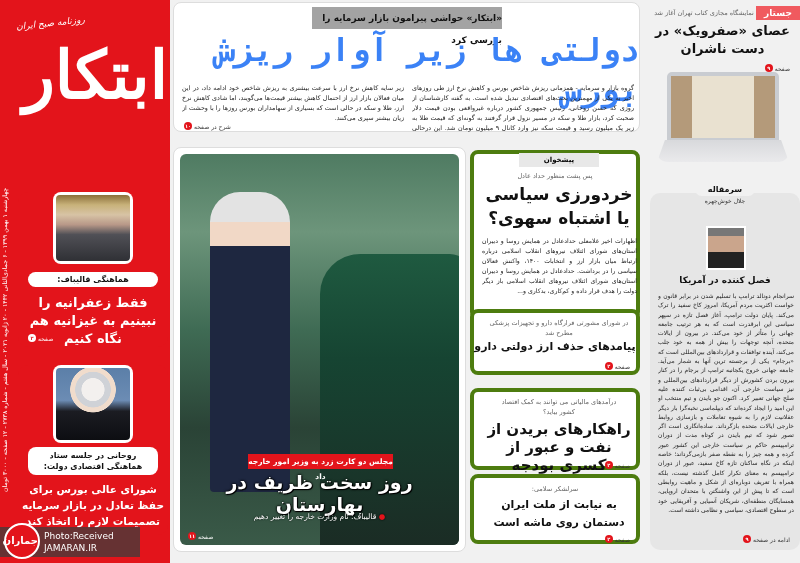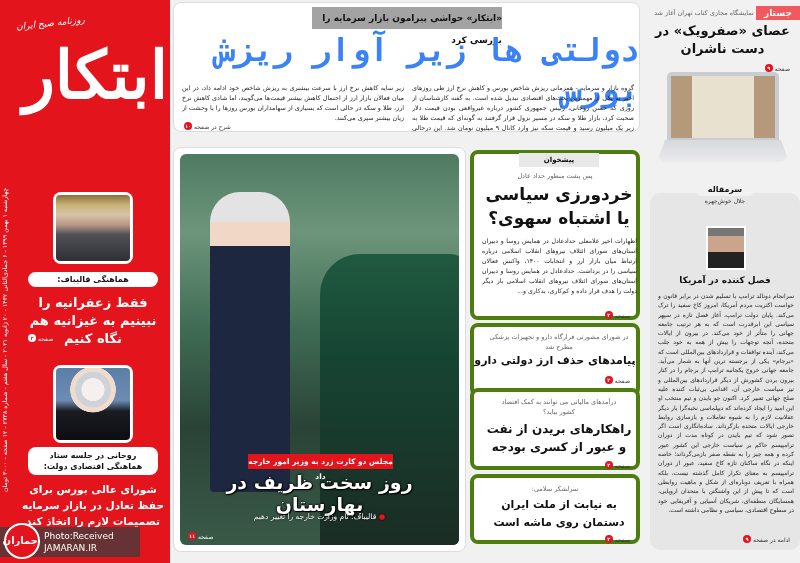--- a/index.html
+++ b/index.html
@@ -121,32 +121,32 @@
     <div class="tag rtl">پیشخوان</div>
     <div class="small-kicker rtl" style="position:absolute;top:17px;width:100%">پس پشت منظور حداد عادل</div>
     <div class="midhead rtl" style="position:absolute;top:28px;left:10px;width:150px;font-size:17px;line-height:24px">خردورزی سیاسی یا اشتباه سهوی؟</div>
     <div class="bodytxt rtl" style="left:8px;top:82px;width:155px;height:72px;overflow:hidden;font-size:6.2px">اظهارات اخیر غلامعلی حدادعادل در همایش روسا و دبیران استان‌های شورای ائتلاف نیروهای انقلاب اسلامی درباره ارتباط میان بازار ارز و انتخابات ۱۴۰۰، واکنش فعالان سیاسی را در برداشت. حدادعادل در همایش روسا و دبیران استان‌های شورای ائتلاف نیروهای انقلاب اسلامی باز دیگر دولت را هدف قرار داده و کم‌کاری، بدکاری و...</div>
     <div class="pageref rtl" style="position:absolute;right:6px;top:157px">
       <span>صفحه</span>
       <span class="dot">۲</span>
     </div>
   </div>
 
-  <div class="midbox" style="top:323px;height:74px">
+  <div class="midbox" style="top:309px;height:66px">
     <div class="small-kicker rtl" style="position:absolute;top:5px;left:10px;width:150px">در شورای مشورتی قرارگاه دارو و تجهیزات پزشکی مطرح شد</div>
     <div class="midhead rtl" style="position:absolute;top:27px;width:100%;font-size:11px">پیامدهای حذف ارز دولتی دارو</div>
     <div class="pageref rtl" style="position:absolute;right:6px;top:49px">
       <span>صفحه</span>
       <span class="dot">۲</span>
     </div>
   </div>
 
   <div class="midbox" style="top:388px;height:82px">
     <div class="small-kicker rtl" style="position:absolute;top:5px;left:20px;width:130px">درآمدهای مالیاتی می توانند به کمک اقتصاد کشور بیاید؟</div>
-    <div class="midhead rtl" style="position:absolute;top:28px;left:10px;width:150px;font-size:12px;line-height:18px">راهکارهای بریدن از نفت و عبور از کسری بودجه</div>
+    <div class="midhead rtl" style="position:absolute;top:28px;left:10px;width:150px;font-size:15px;line-height:18px">راهکارهای بریدن از نفت و عبور از کسری بودجه</div>
     <div class="pageref rtl" style="position:absolute;right:6px;top:69px">
       <span>صفحه</span>
       <span class="dot">۲</span>
     </div>
   </div>
 
   <div class="midbox" style="top:474px;height:70px">
     <div class="small-kicker rtl" style="position:absolute;top:6px;width:100%">سرلشکر سلامی:</div>
     <div class="midhead rtl" style="position:absolute;top:18px;left:15px;width:140px;font-size:11px;line-height:18px">به نیابت از ملت ایران دستمان روی ماشه است</div>
     <div class="pageref rtl" style="position:absolute;right:6px;top:57px">

